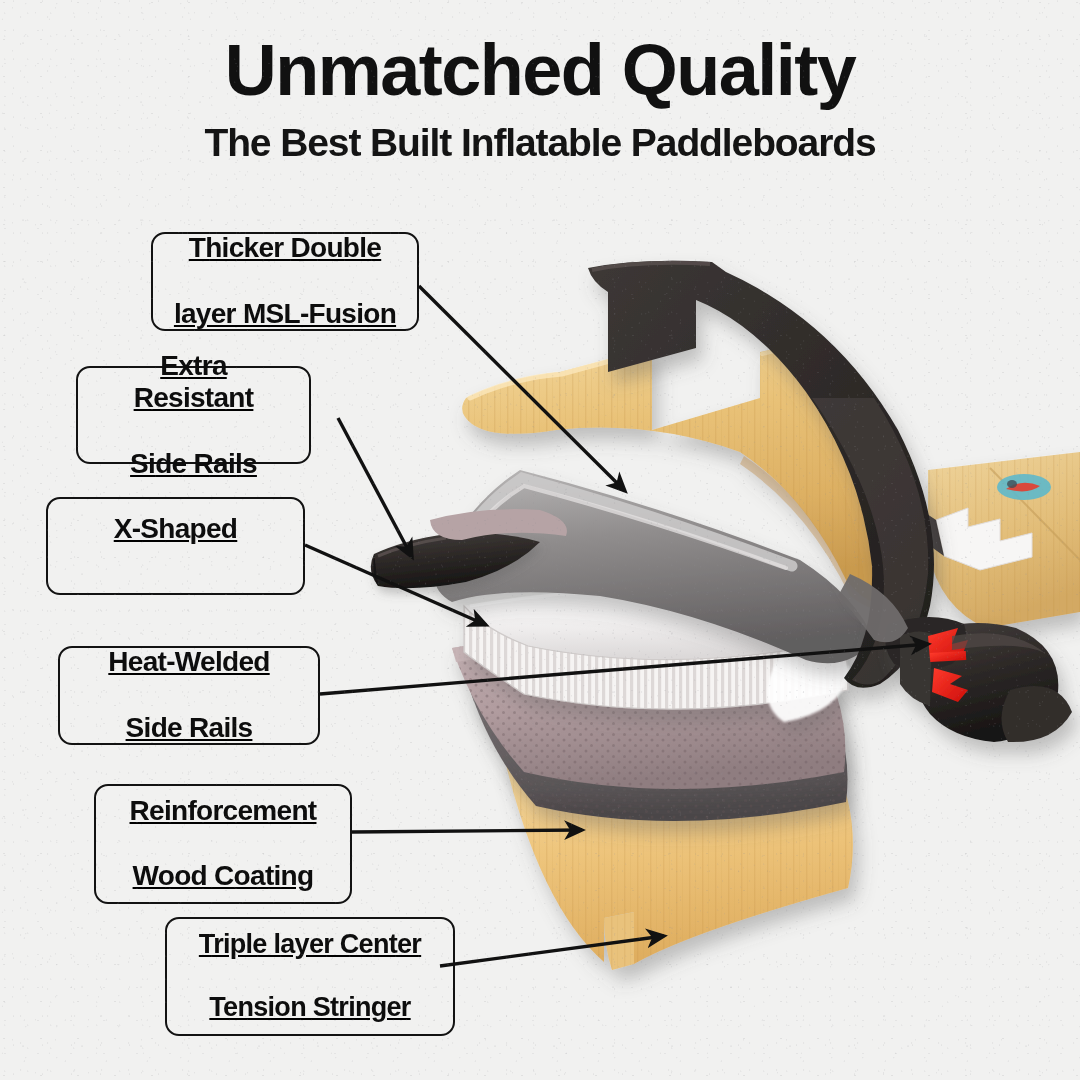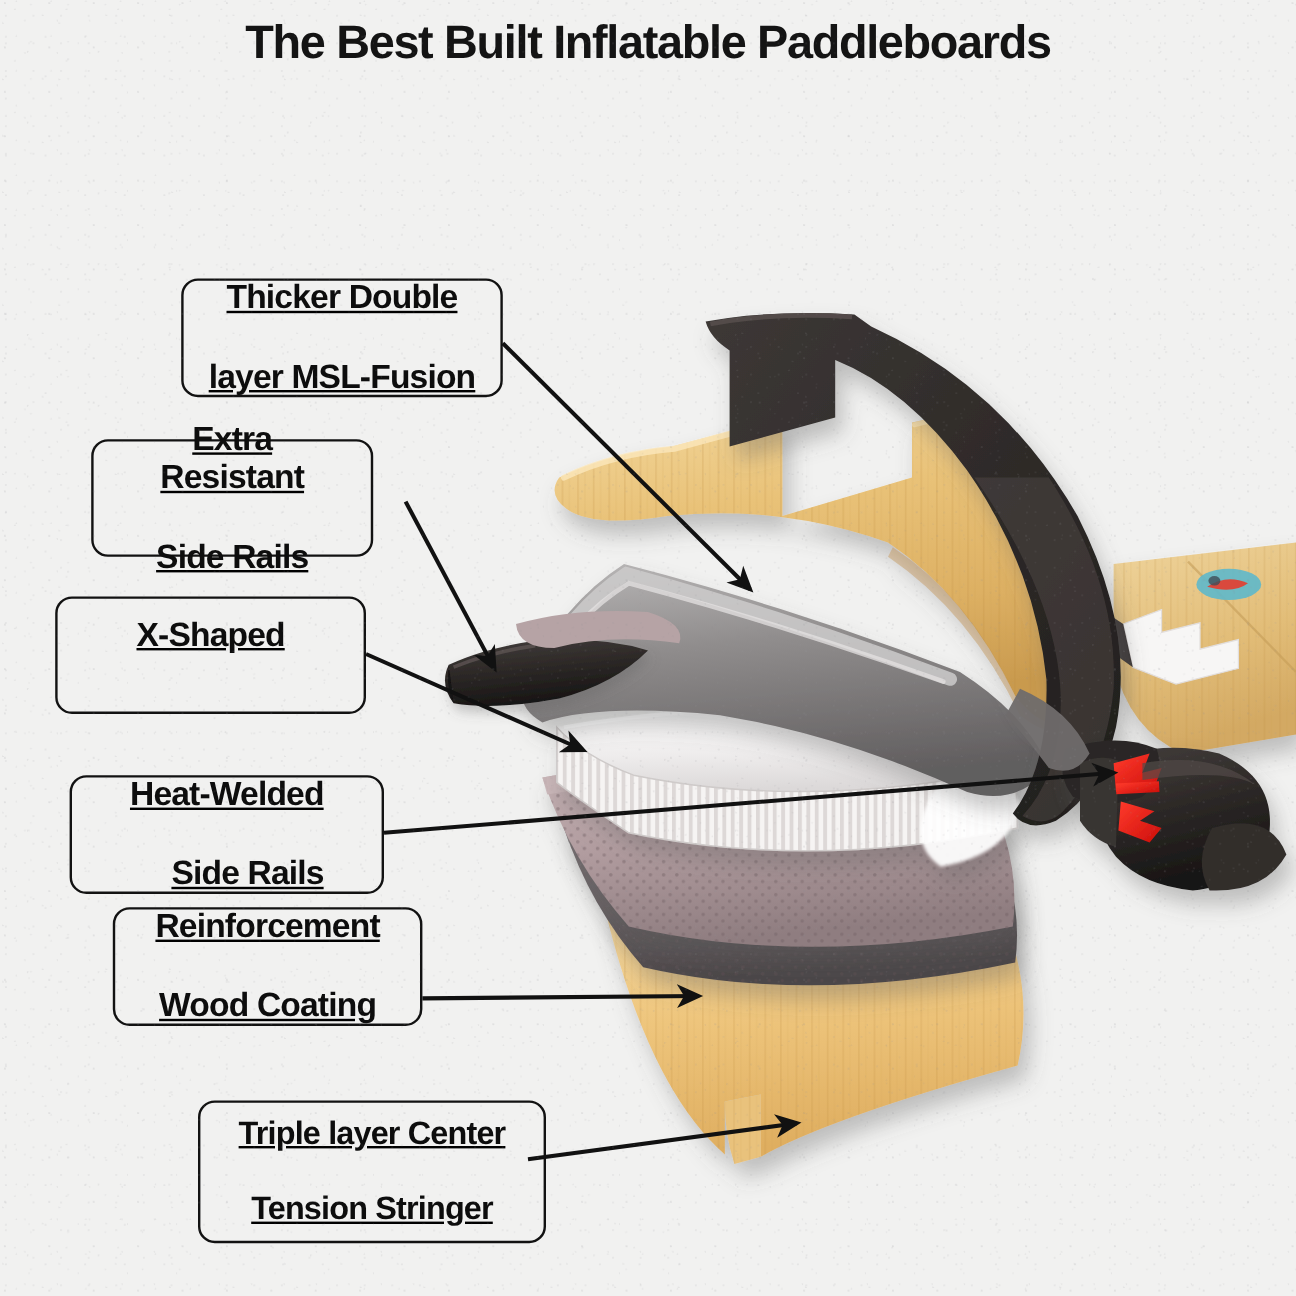--- a/index.html
+++ b/index.html
@@ -101,32 +101,33 @@
     line-height: 1.17;
     font-weight: 800;
     letter-spacing: -0.7px;
     color: #0d0d0d;
     padding: 0 10px;
     font-family: "Liberation Sans", sans-serif;
   }
   #callout-0 { left:151px; top:232px; width:268px; height:99px; }
   #callout-1 { left: 76px; top:366px; width:235px; height: 98px; }
   #callout-2 { left: 46px; top:497px; width:259px; height: 98px; }
-  #callout-3 { left: 58px; top:646px; width:262px; height: 99px; text-align: right; }
-  #callout-4 { left: 94px; top:756px; width:258px; height: 99px; }
+  #callout-3 { left: 58px; top:646px; width:262px; height: 99px; }
+  #callout-4 { left: 94px; top:784px; width:258px; height: 120px; }
   #callout-5 { left:150px; top:917px; width:290px; height: 119px; margin-left: 15px; }
   #callout-5 span { font-size: 27px; }
   #leaders { position:absolute; left:0; top:0; width:1080px; height:1080px; z-index:32; }
 </style>
 </head>
 <body>
 
 <div id="stage">
 
   <div class="titles">
+    <h1 class="title-main">Unmatched Quality</h1>
     <h2 class="title-sub">The Best Built Inflatable Paddleboards</h2>
   </div>
 
   <svg id="art" viewBox="0 0 1080 1080">
     <defs>
       <linearGradient id="gTopBlack" x1="0" y1="0" x2="1" y2="1">
         <stop offset="0" stop-color="#3d3836"></stop>
         <stop offset=".45" stop-color="#302c2a"></stop>
         <stop offset="1" stop-color="#201d1c"></stop>
       </linearGradient>

